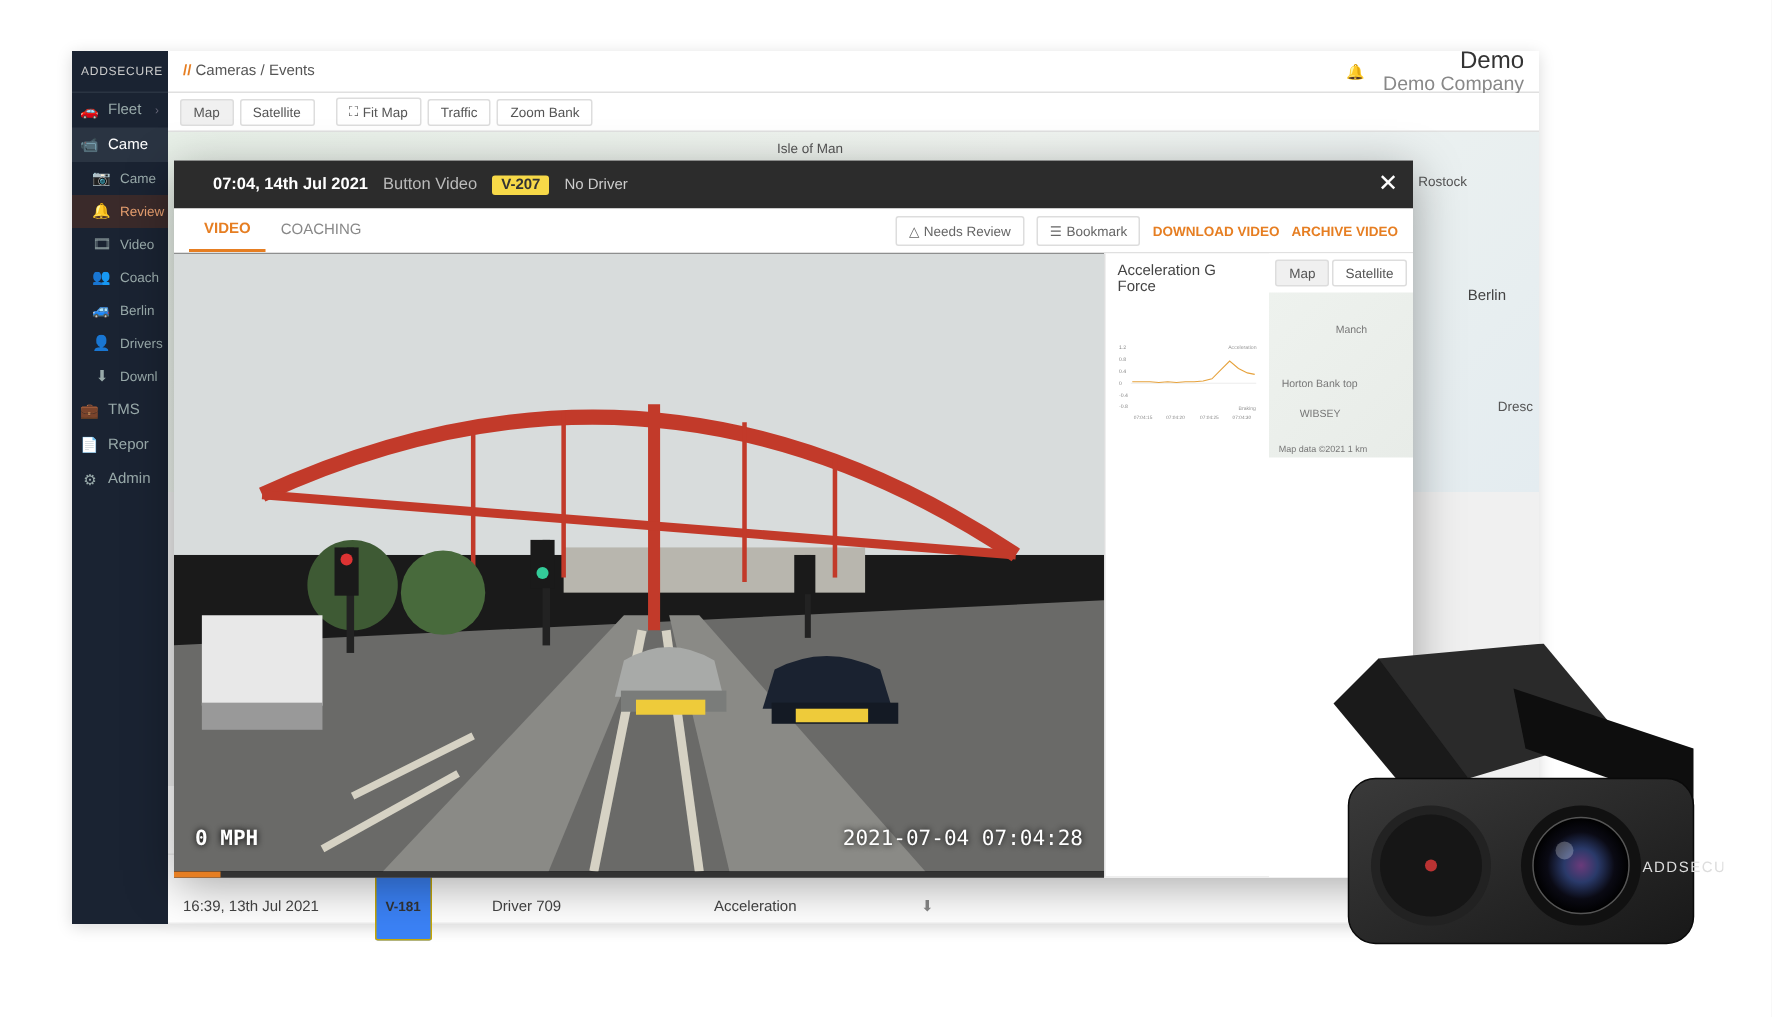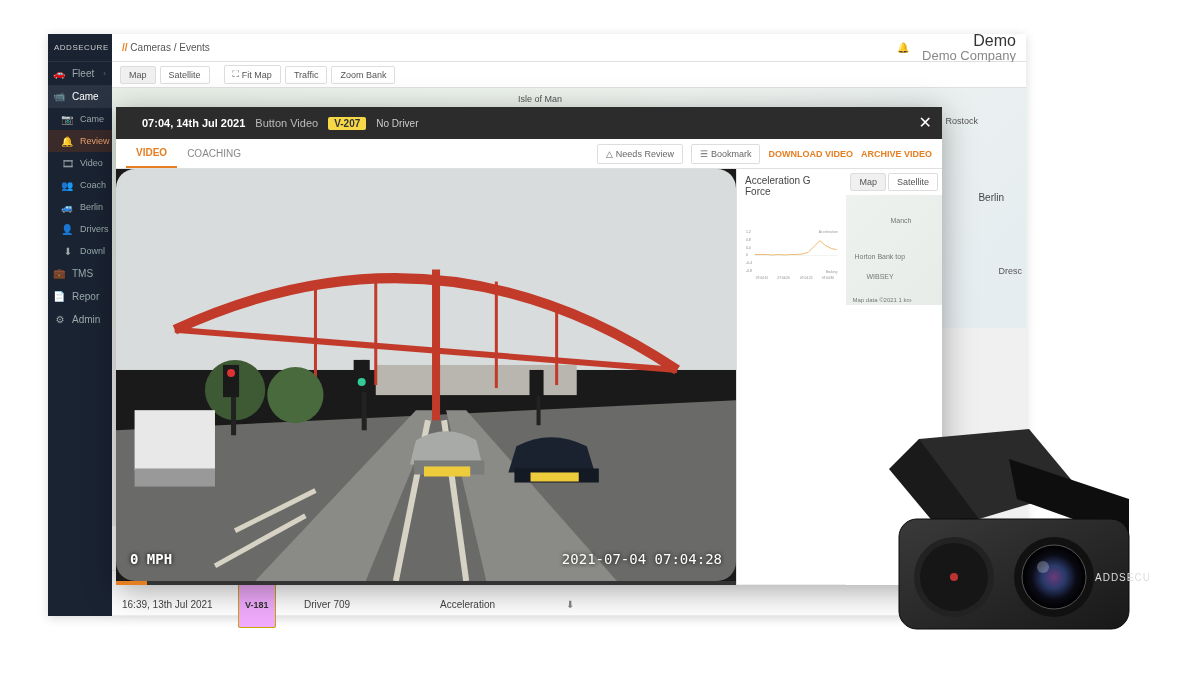--- a/index.html
+++ b/index.html
@@ -31,23 +31,23 @@
 
 .toolbar { height: 26px; background: #fff; border-bottom: 1px solid #e0e0e0; display: flex; align-items: center; padding: 0 8px; gap: 4px; font-size: 9px; }
 .tool-btn { padding: 3px 8px; border: 1px solid #ddd; border-radius: 2px; background: #fff; color: #555; cursor: pointer; display: inline-flex; align-items: center; gap: 3px; }
 .tool-btn.active { background: #f0f0f0; }
 
 .map-bg { position: absolute; left: 0; right: 0; top: 54px; height: 240px; background: linear-gradient(135deg, #e8f0e8 0%, #f0f4f0 50%, #e4ecf0 100%); overflow: hidden; font-size: 8px; color: #666; }
 .map-label { position: absolute; font-size: 9px; color: #555; }
 .map-city { position: absolute; font-size: 10px; color: #444; font-weight: 500; }
 
 .event-table { position: absolute; left: 0; right: 0; bottom: 0; background: #fff; font-size: 10px; }
-.event-row { display: flex; border-bottom: 1px solid #eee; padding: 5px 10px; align-items: flex-end; gap: 16px; margin-top: 23px; }
+.event-row { display: flex; border-bottom: 1px solid #eee; padding: 5px 10px; align-items: flex-end; gap: 28px; margin-top: 23px; }
 .event-row .time { width: 100px; color: #444; }
-.event-row .badge { background: #f0abfc; border: 1px solid #c9a800; padding: 17px 6px; border-radius: 2px; font-size: 9px; font-weight: 600; color: #333; }
+.event-row .badge { background: #3b82f6; border: 1px solid #c9a800; padding: 17px 6px; border-radius: 2px; font-size: 9px; font-weight: 600; color: #333; }
 .event-row .vbadge { width: 50px; }
 .event-row .driver { width: 120px; color: #444; }
 .event-row .type { width: 110px; color: #444; }
 .event-row .loc { flex: 1; color: #444; white-space: nowrap; overflow: hidden; text-overflow: ellipsis; }
 .event-row .dl { color: #888; }
 
 
 .modal { position: absolute; left: 116px; top: 107px; width: 826px; height: 478px; background: #fff; box-shadow: 0 6px 30px rgba(0,0,0,0.35); display: flex; flex-direction: column; z-index: 10; }
 .modal-header { height: 32px; background: #2c2c2c; color: #fff; display: flex; align-items: center; padding: 0 10px; gap: 10px; font-size: 11px; }
 .modal-header .time-lbl { font-weight: 600; padding-left: 16px; }
@@ -57,21 +57,21 @@
 .modal-header .close { margin-left: auto; cursor: pointer; font-size: 16px; line-height: 1; }
 .modal-tabs { height: 30px; background: #fff; border-bottom: 1px solid #e0e0e0; display: flex; align-items: center; padding: 0 10px; font-size: 10px; }
 .mtab { padding: 8px 10px; color: #888; cursor: pointer; }
 .mtab.active { color: #e67e22; font-weight: 600; border-bottom: 2px solid #e67e22; }
 .modal-actions { margin-left: auto; display: flex; gap: 8px; align-items: center; }
 .act-btn { padding: 4px 8px; border: 1px solid #ddd; border-radius: 2px; font-size: 9px; color: #666; cursor: pointer; display: inline-flex; align-items: center; gap: 3px; }
 .act-link { color: #e67e22; font-size: 9px; font-weight: 600; cursor: pointer; }
 
 .modal-body { flex: 1; display: flex; min-height: 0; }
 .video-pane { flex: 1; background: #1a1a1a; position: relative; display: flex; flex-direction: column; }
-.video-frame { flex: 1; position: relative; overflow: hidden; border-radius: 19px; }
+.video-frame { flex: 1; position: relative; overflow: hidden; }
 .video-frame svg { width: 100%; height: 100%; display: block; }
 .video-overlay-speed { position: absolute; left: 14px; bottom: 14px; color: #fff; font-family: monospace; font-size: 14px; font-weight: 600; text-shadow: 0 0 4px #000; }
 .video-overlay-ts { position: absolute; right: 14px; bottom: 14px; color: #fff; font-family: monospace; font-size: 14px; text-shadow: 0 0 4px #000; }
 .video-scrub { height: 4px; background: #333; }
 .video-scrub .prog { height: 100%; width: 5%; background: #e67e22; }
 
 .data-pane { width: 206px; background: #fff; border-left: 1px solid #e0e0e0; display: flex; flex-direction: row; font-size: 9px; color: #555; }
 .chart-block { border-bottom: 1px solid #eee; padding: 6px 8px 2px; }
 .chart-title { font-size: 10px; color: #444; margin-bottom: 3px; }
 .chart-svg { width: 100%; height: 110px; }

